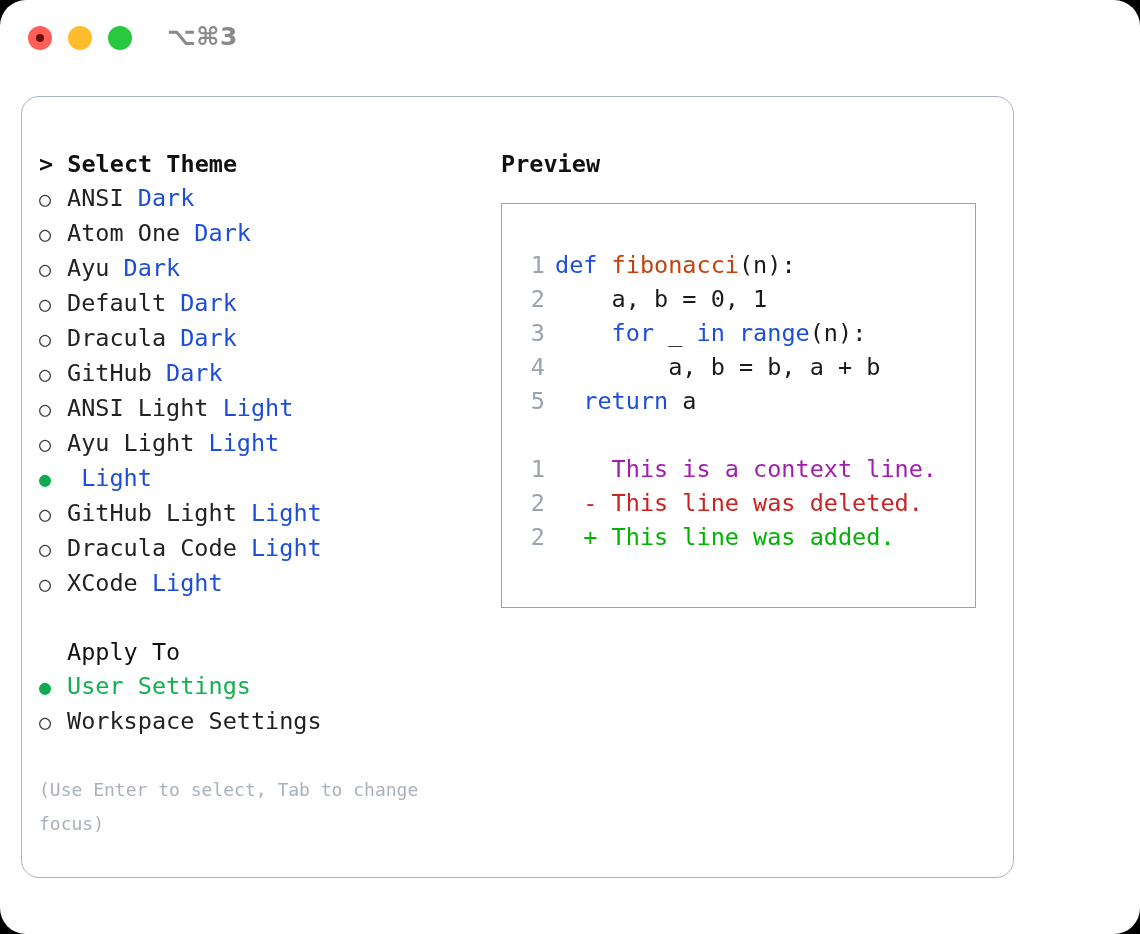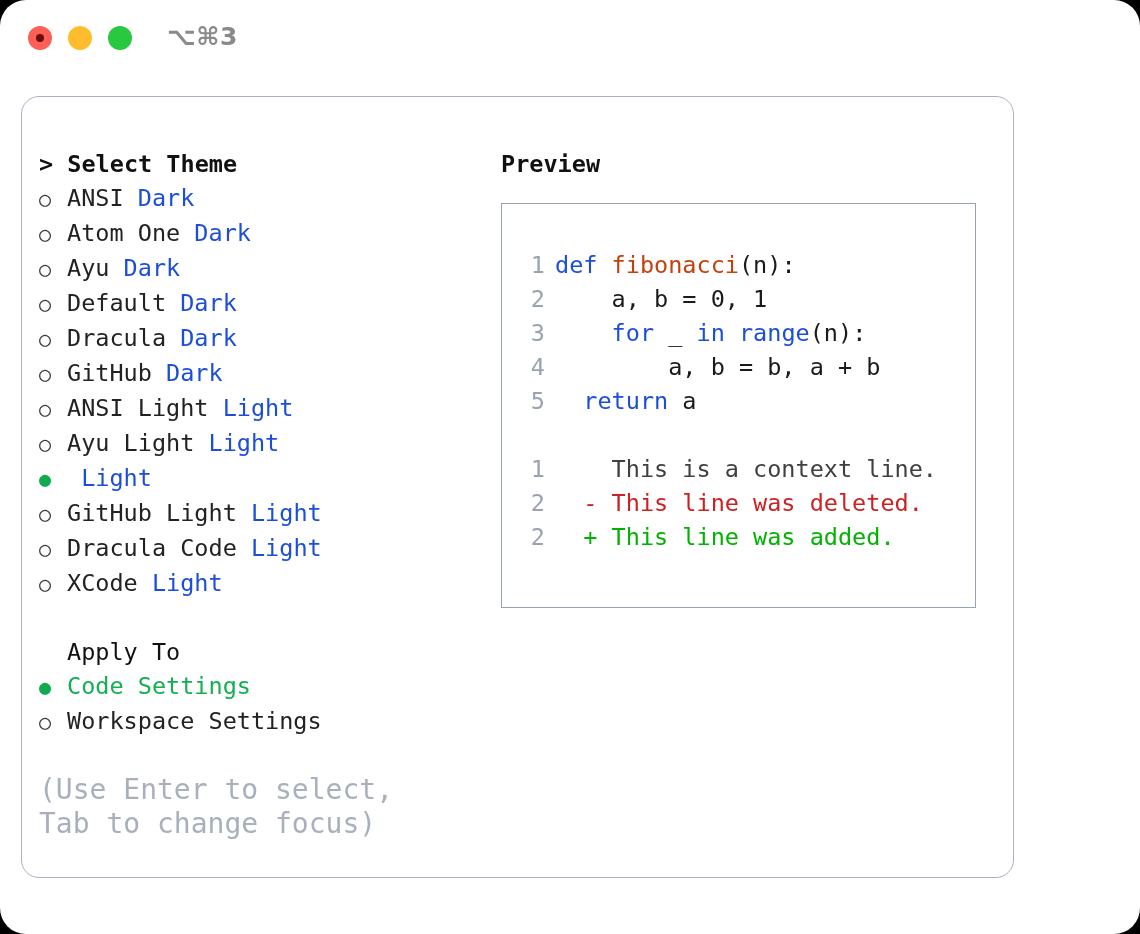--- a/index.html
+++ b/index.html
@@ -123,21 +123,21 @@
   .gap { width: 14px; display: inline-block; }
   .label { color: #222222; }
   .label.sel { color: #12b050; }
   .variant { color: #1d4ed8; }
 
   .spacer-lg { height: 34px; }
   .spacer-md { height: 34px; }
 
   .hint {
     color: #a9b0bd;
-    font-size: 28px;
+    font-size: 18px;
     line-height: 34px;
     width: 400px;
     white-space: pre-wrap;
     font-family: "DejaVu Sans Mono", "Liberation Mono", monospace;
   }
 
   
   .preview-title {
     font-size: 23.5px;
     line-height: 34px;
@@ -167,21 +167,21 @@
   .ln {
     color: #9aa3b0;
     display: inline-block;
     width: 26px;
     text-align: right;
     margin-right: 10px;
   }
   .kw   { color: #1d4ed8; text-align: right; }
   .fn   { color: #c2410c; }
   .txt  { color: #1a1a1a; }
-  .ctx  { color: #404040; }
+  .ctx  { color: #a21caf; }
   .del  { color: #cc2222; }
   .add  { color: #00b300; }
   .blank-line { display: block; height: 34px; }
 </style>
 </head>
 <body>
 
 <div class="window">
 
   <div class="titlebar">
@@ -212,21 +212,21 @@
           <div class="row"><span class="bullet">○</span><span class="gap"> </span><span class="label">GitHub Light</span><span> </span><span class="variant">Light</span></div>
           <div class="row"><span class="bullet">○</span><span class="gap"> </span><span class="label">Dracula Code</span><span> </span><span class="variant">Light</span></div>
           <div class="row"><span class="bullet">○</span><span class="gap"> </span><span class="label">XCode</span><span> </span><span class="variant">Light</span></div>
         </div>
 
       <div class="spacer-lg"></div>
 
       <div class="section-header plain" style="padding-left:28px">Apply To</div>
 
       <div id="apply-list">
-          <div class="row"><span class="bullet sel">●</span><span class="gap"> </span><span class="label sel">Code Settings</span></div>
+          <div class="row"><span class="bullet sel">●</span><span class="gap"> </span><span class="label sel">User Settings</span></div>
           <div class="row"><span class="bullet">○</span><span class="gap"> </span><span class="label">Workspace Settings</span></div>
         </div>
 
       <div class="spacer-md"></div>
 
       <div class="hint">(Use Enter to select, Tab to change focus)</div>
     </div>
 
     <div class="col-right">
       <div class="preview-title">Preview</div>

